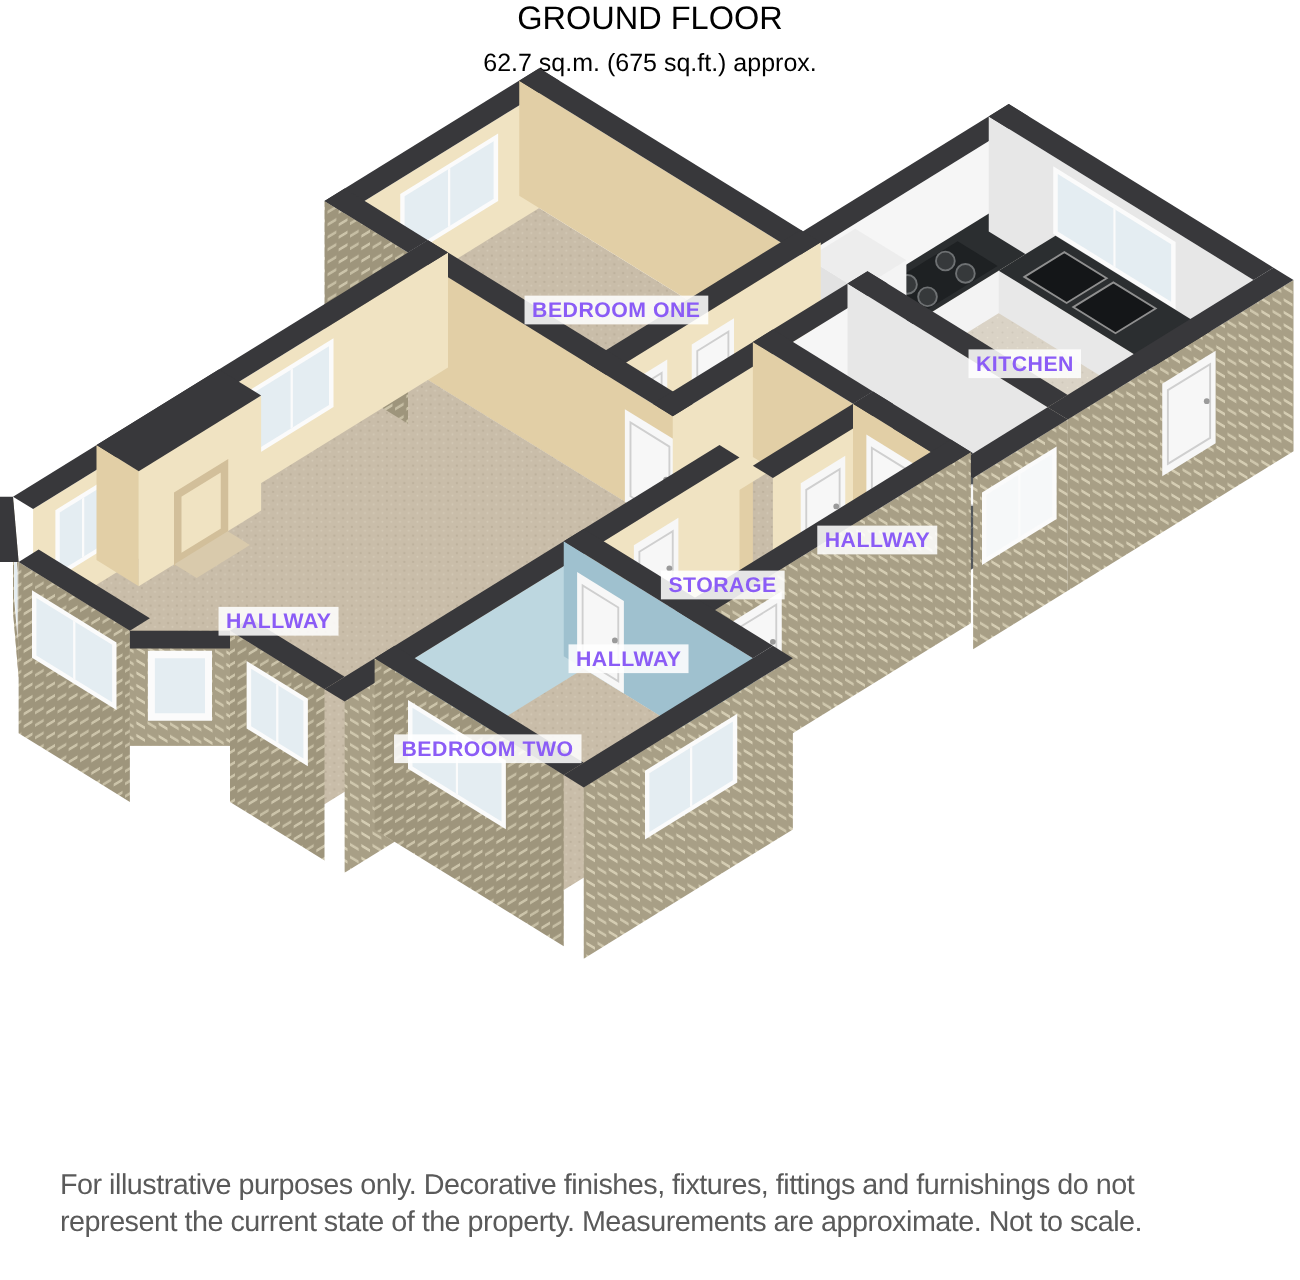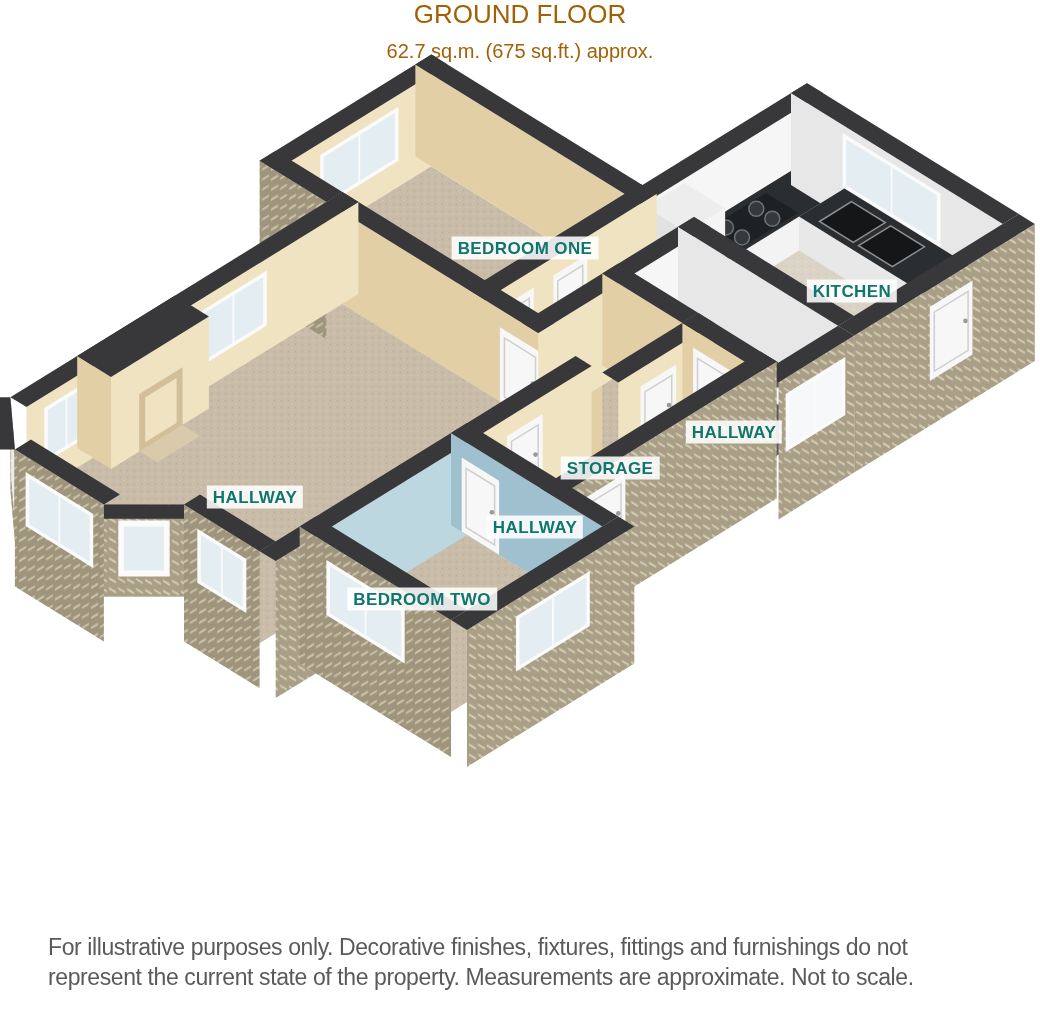--- a/index.html
+++ b/index.html
@@ -1,28 +1,28 @@
 <!DOCTYPE html>
 <html><head>
 <meta charset="utf-8">
 <style>
   html,body{margin:0;padding:0}
   body{
     width:1040px;height:1024px;position:relative;overflow:hidden;
     background:#ffffff;font-family:"Liberation Sans",sans-serif;
   }
-  .hdr{position:absolute;left:0;width:100%;text-align:center;color:#a16207}
+  .hdr{position:absolute;left:0;width:100%;text-align:center;color:#000000}
   .hdr.title{top:0;font-size:26px;line-height:28px}
   .hdr.subtitle{top:37px;font-size:20px;line-height:28px}
   #plan{position:absolute;left:0;top:0;width:1040px;height:1024px}
   .room-label{
     position:absolute;transform:translate(-50%,-50%);
-    background:rgba(255,255,255,0.87);color:#0f766e;
+    background:rgba(255,255,255,0.87);color:#8b5cf6;
     font-weight:bold;font-size:17px;line-height:21px;
-    padding:1px 6px;letter-spacing:0.4px;white-space:nowrap;margin-left:32px;
+    padding:1px 6px;letter-spacing:0.4px;white-space:nowrap;
   }
   .footer{
     position:absolute;top:932px;left:0;width:100%;text-align:left;
     color:#5a5a5a;font-size:23px;line-height:30px;letter-spacing:-0.4px;padding-left:48px;
   }
 </style>
 </head>
 <body>
 
 <div class="hdr title">GROUND FLOOR</div>

